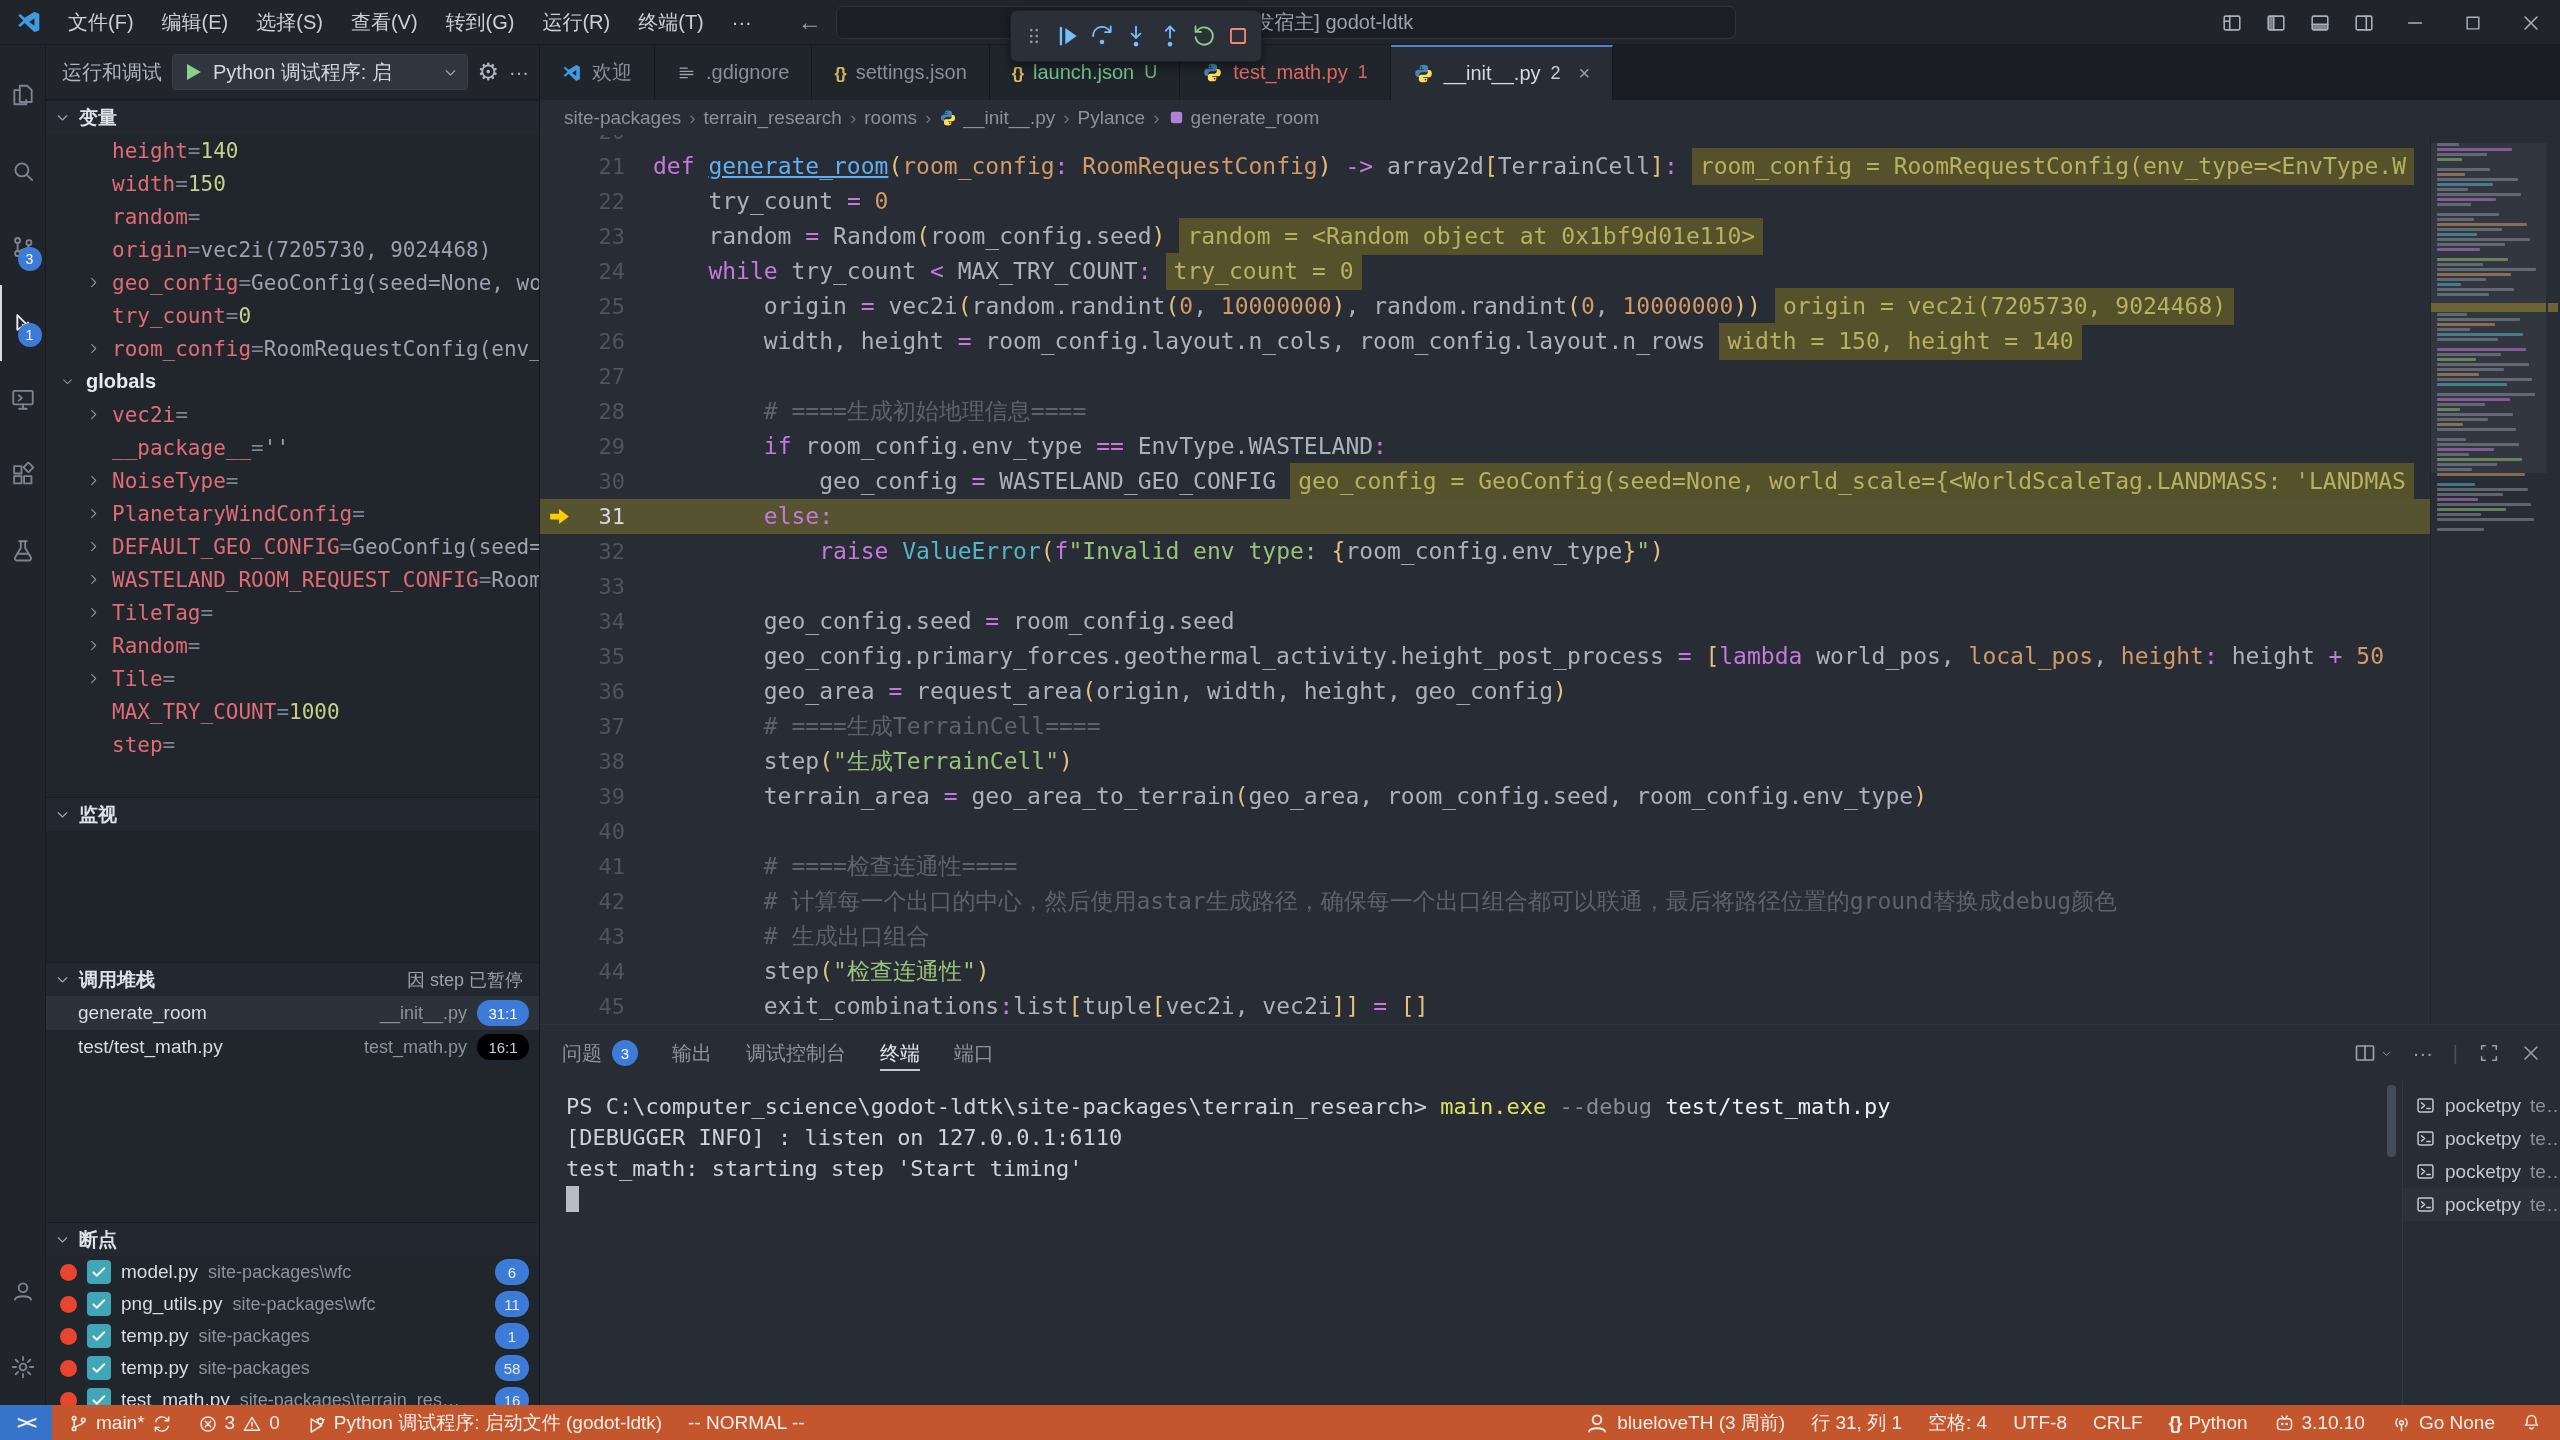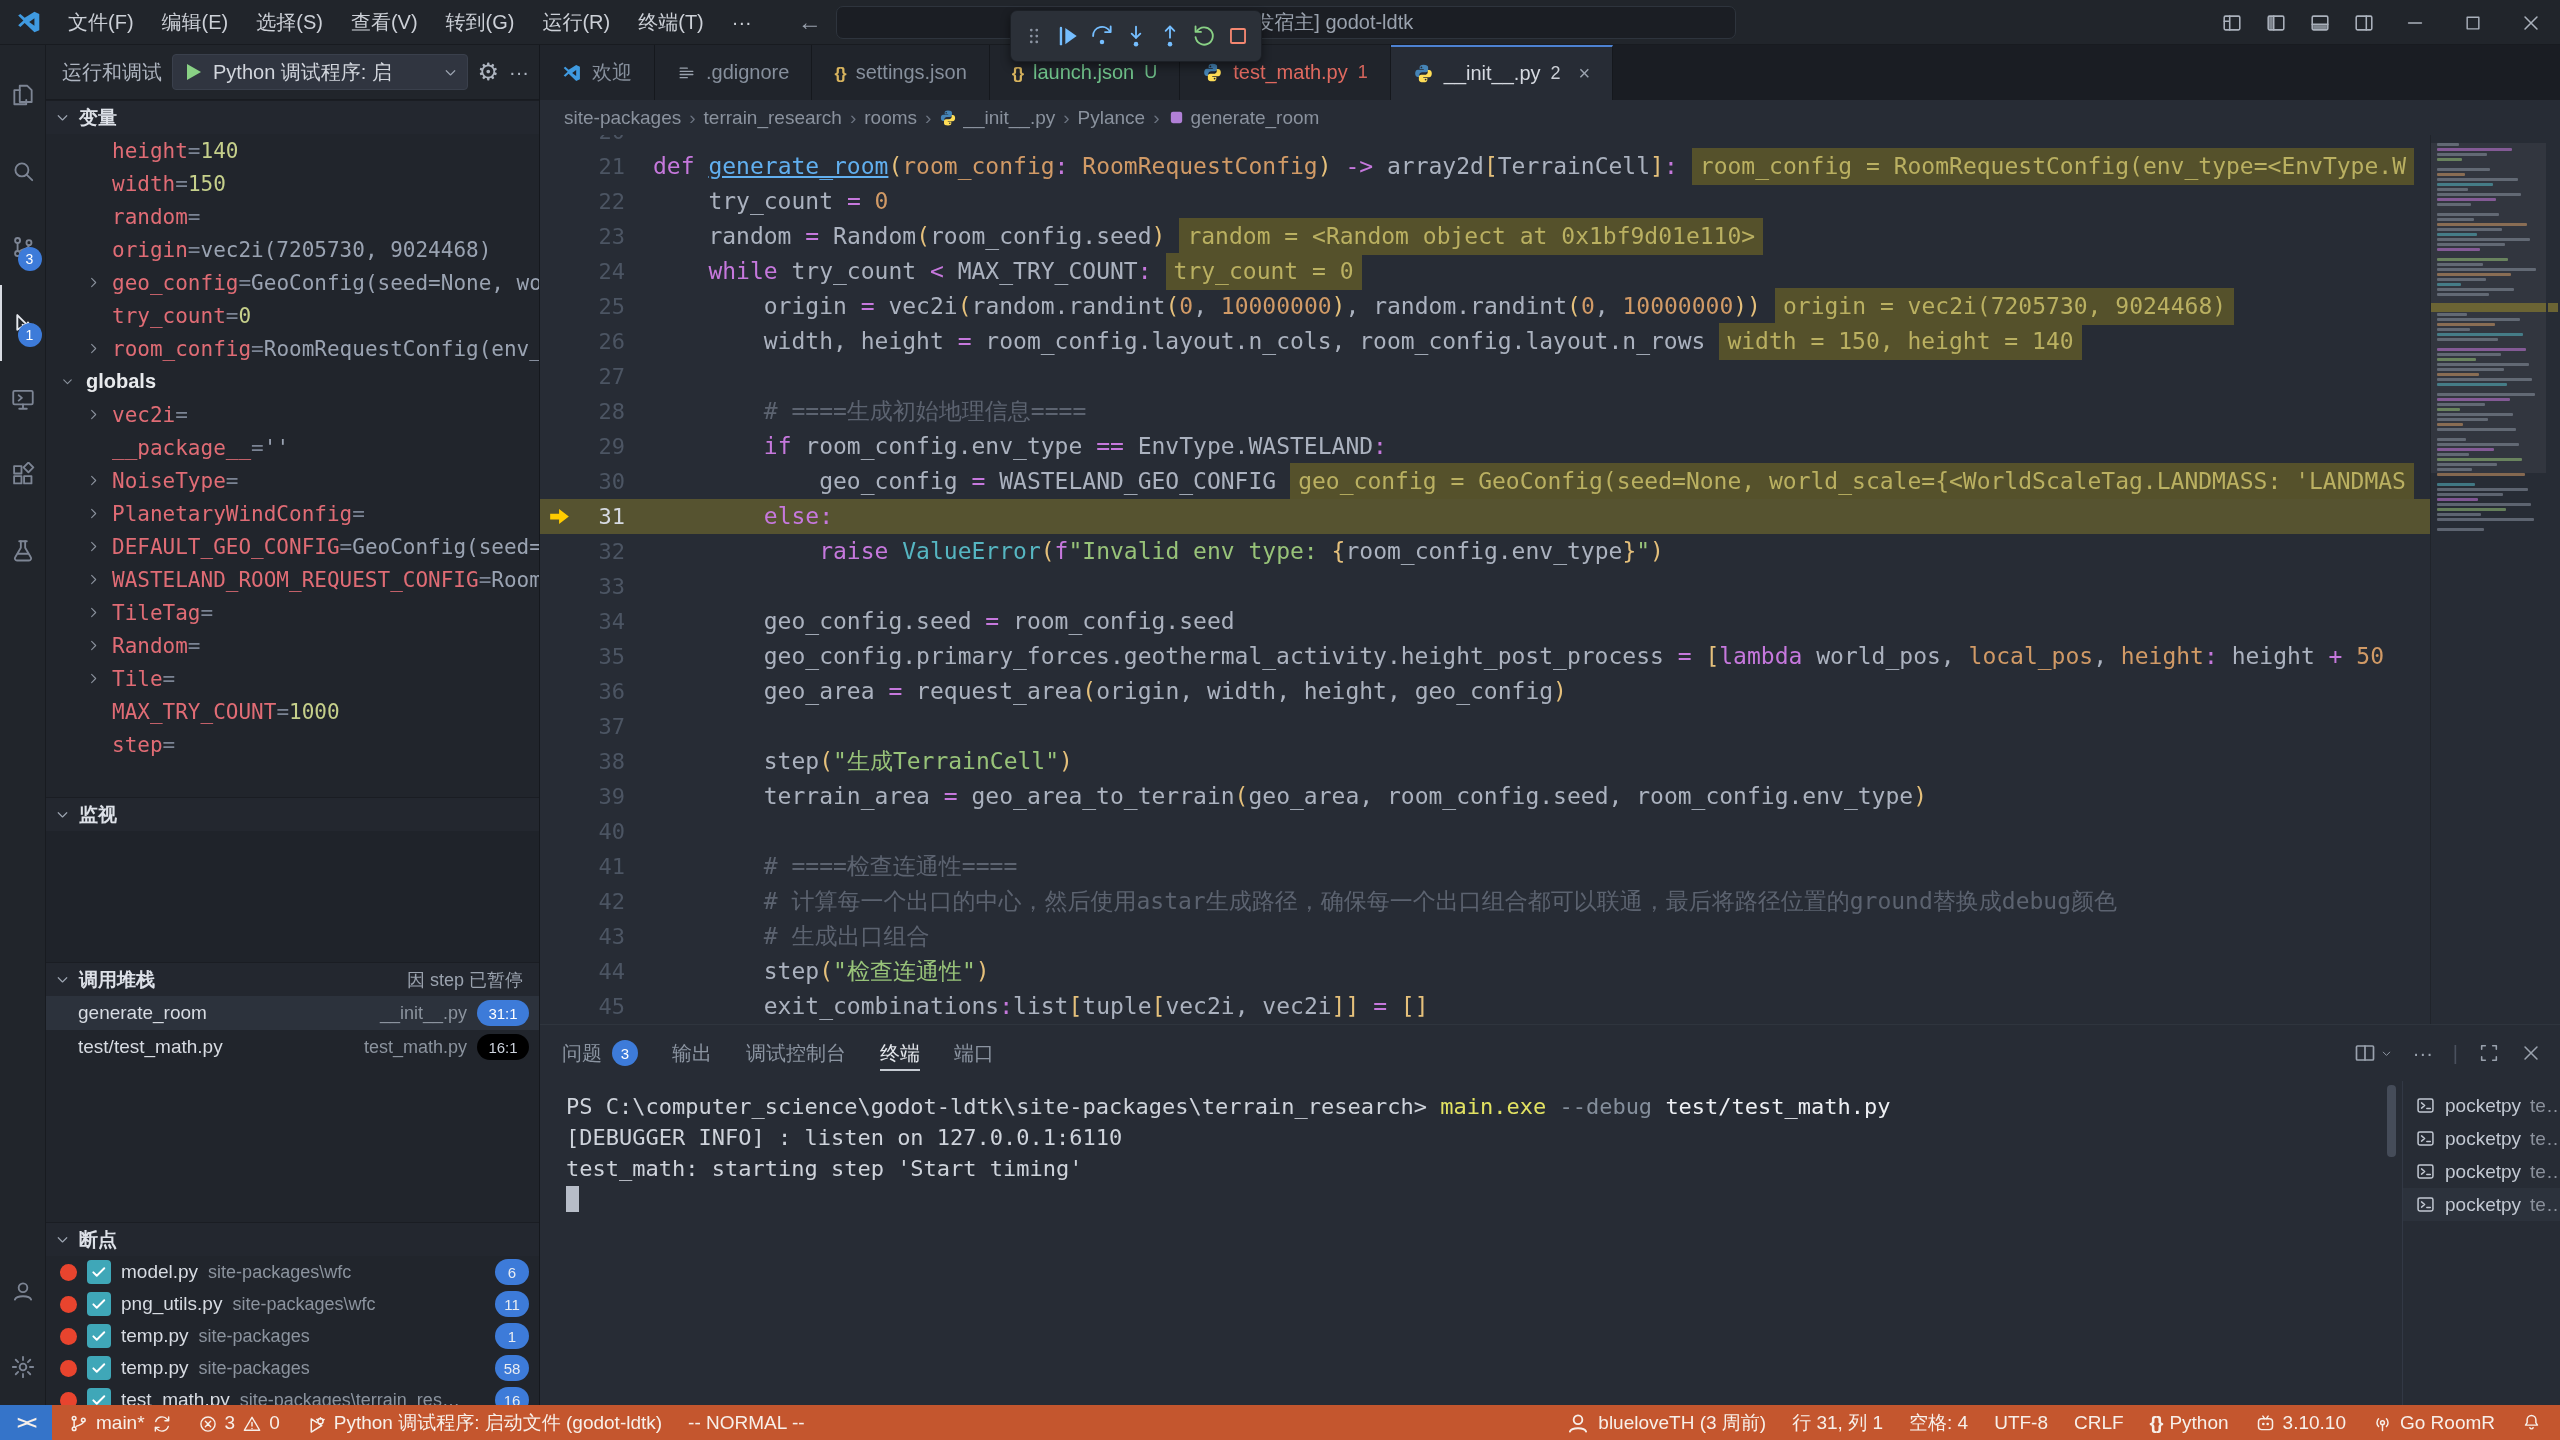--- a/index.html
+++ b/index.html
@@ -711,21 +711,21 @@
     <span class="gut">29</span><span><span class="tk-v">        </span><span class="tk-kw">if </span><span class="tk-v">room_config.env_type </span><span class="tk-o">== </span><span class="tk-v">EnvType.WASTELAND</span><span class="tk-o">:</span></span></div><div class="cl">
     <span class="gut">30</span><span><span class="tk-v">            geo_config </span><span class="tk-o">= </span><span class="tk-v">WASTELAND_GEO_CONFIG</span></span><span class="inline-chip">geo_config = GeoConfig(seed=None, world_scale={&lt;WorldScaleTag.LANDMASS: 'LANDMAS</span></div><div class="cl current">
     <span class="gut"><span class="dbg-arrow"><svg width="23" height="23" viewBox="0 0 16 16">
                   <path fill="#ffcc00" d="M1.5 6h6.2V2.8L14.5 8l-6.8 5.2V10H1.5z"></path>
                 </svg></span>31</span><span><span class="tk-v">        </span><span class="tk-kw">else</span><span class="tk-o">:</span></span></div><div class="cl">
     <span class="gut">32</span><span><span class="tk-v">            </span><span class="tk-kw">raise </span><span class="tk-b">ValueError</span><span class="tk-p">(</span><span class="tk-sf">f</span><span class="tk-s">"Invalid env type: </span><span class="tk-p">{</span><span class="tk-v">room_config.env_type</span><span class="tk-p">}</span><span class="tk-s">"</span><span class="tk-p">)</span></span></div><div class="cl">
     <span class="gut">33</span><span></span></div><div class="cl">
     <span class="gut">34</span><span><span class="tk-v">        geo_config.seed </span><span class="tk-o">= </span><span class="tk-v">room_config.seed</span></span></div><div class="cl">
     <span class="gut">35</span><span><span class="tk-v">        geo_config.primary_forces.geothermal_activity.height_post_process </span><span class="tk-o">= </span><span class="tk-p">[</span><span class="tk-kw">lambda </span><span class="tk-v">world_pos</span><span class="tk-v">, </span><span class="tk-pi">local_pos</span><span class="tk-v">, </span><span class="tk-pi">height</span><span class="tk-o">: </span><span class="tk-v">height </span><span class="tk-o">+ </span><span class="tk-n">50</span></span></div><div class="cl">
     <span class="gut">36</span><span><span class="tk-v">        geo_area </span><span class="tk-o">= </span><span class="tk-v">request_area</span><span class="tk-p">(</span><span class="tk-v">origin, width, height, geo_config</span><span class="tk-p">)</span></span></div><div class="cl">
-    <span class="gut">37</span></div><div class="cl">
+    <span class="gut">37</span><span><span class="tk-c">        # ====生成TerrainCell====</span></span></div><div class="cl">
     <span class="gut">38</span><span><span class="tk-v">        step</span><span class="tk-p">(</span><span class="tk-s">"生成TerrainCell"</span><span class="tk-p">)</span></span></div><div class="cl">
     <span class="gut">39</span><span><span class="tk-v">        terrain_area </span><span class="tk-o">= </span><span class="tk-v">geo_area_to_terrain</span><span class="tk-p">(</span><span class="tk-v">geo_area, room_config.seed, room_config.env_type</span><span class="tk-p">)</span></span></div><div class="cl">
     <span class="gut">40</span><span></span></div><div class="cl">
     <span class="gut">41</span><span><span class="tk-c">        # ====检查连通性====</span></span></div><div class="cl">
     <span class="gut">42</span><span><span class="tk-c">        # 计算每一个出口的中心，然后使用astar生成路径，确保每一个出口组合都可以联通，最后将路径位置的ground替换成debug颜色</span></span></div><div class="cl">
     <span class="gut">43</span><span><span class="tk-c">        # 生成出口组合</span></span></div><div class="cl">
     <span class="gut">44</span><span><span class="tk-v">        step</span><span class="tk-p">(</span><span class="tk-s">"检查连通性"</span><span class="tk-p">)</span></span></div><div class="cl">
     <span class="gut">45</span><span><span class="tk-v">        exit_combinations</span><span class="tk-o">:</span><span class="tk-v">list</span><span class="tk-p">[</span><span class="tk-v">tuple</span><span class="tk-p">[</span><span class="tk-v">vec2i, vec2i</span><span class="tk-p">]</span><span class="tk-p">]</span><span class="tk-o"> = </span><span class="tk-p">[]</span></span></div></div>
       <div class="minimap" id="minimap">
           <div class="mm-slider" style="top:8px;height:330px"></div>
@@ -986,21 +986,21 @@
         </span>
         <span>3.10.10</span>
       </span>
       <span class="sb-seg">
         <span>
           <svg viewBox="0 0 24 24" width="21" height="21" fill="none" stroke="currentColor" stroke-width="1.7" stroke-linecap="round" stroke-linejoin="round">
             <circle cx="12" cy="11" r="2.2"></circle>
             <path d="M7.5 15.5a6.5 6.5 0 0 1 0-9M16.5 6.5a6.5 6.5 0 0 1 0 9M12 13.5V20"></path>
           </svg>
         </span>
-        <span>Go RoomR</span>
+        <span>Go None</span>
       </span>
       <span class="sb-seg">
         <span>
           <svg viewBox="0 0 24 24" width="21" height="21" fill="none" stroke="currentColor" stroke-width="1.7" stroke-linecap="round" stroke-linejoin="round">
             <path d="M12 4a5 5 0 0 1 5 5v3.2L18.8 15H5.2L7 12.2V9a5 5 0 0 1 5-5z"></path>
             <path d="M10.2 18a1.9 1.9 0 0 0 3.6 0"></path>
           </svg>
         </span>
       </span>
     </div>

